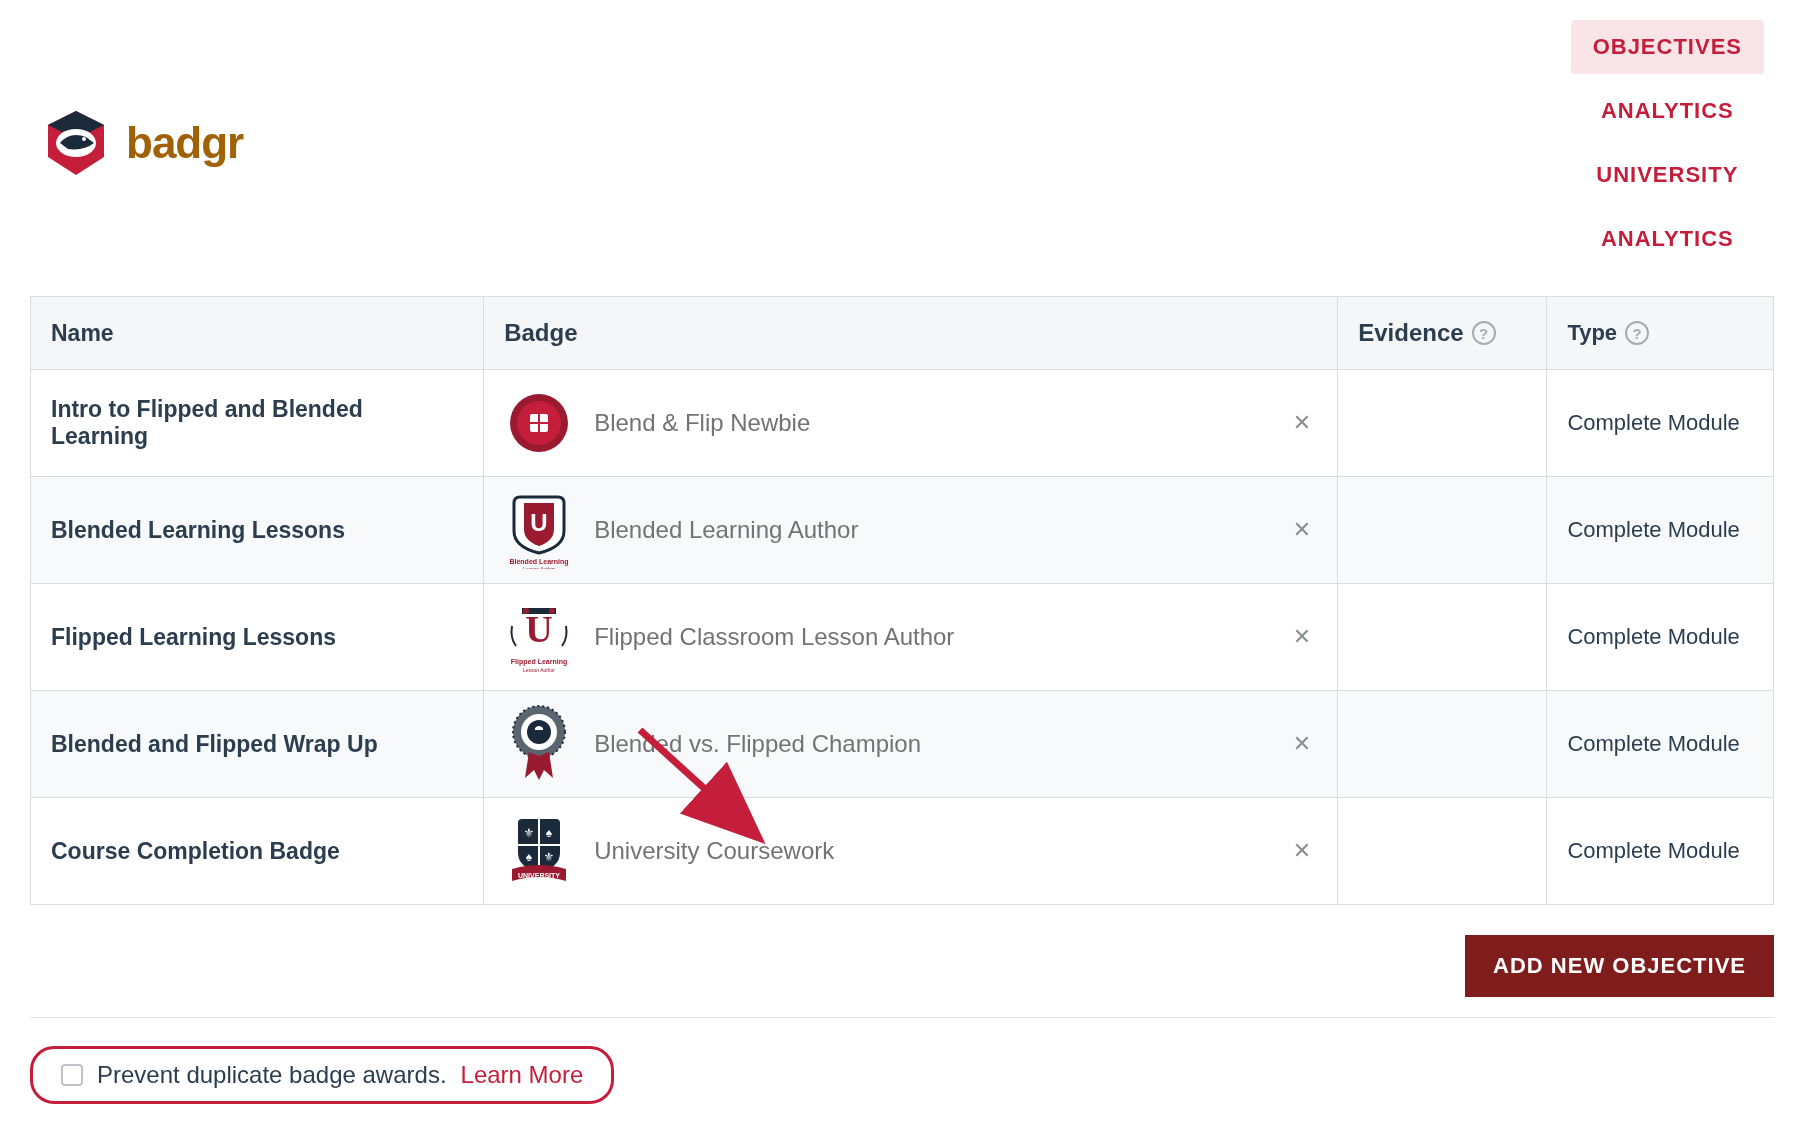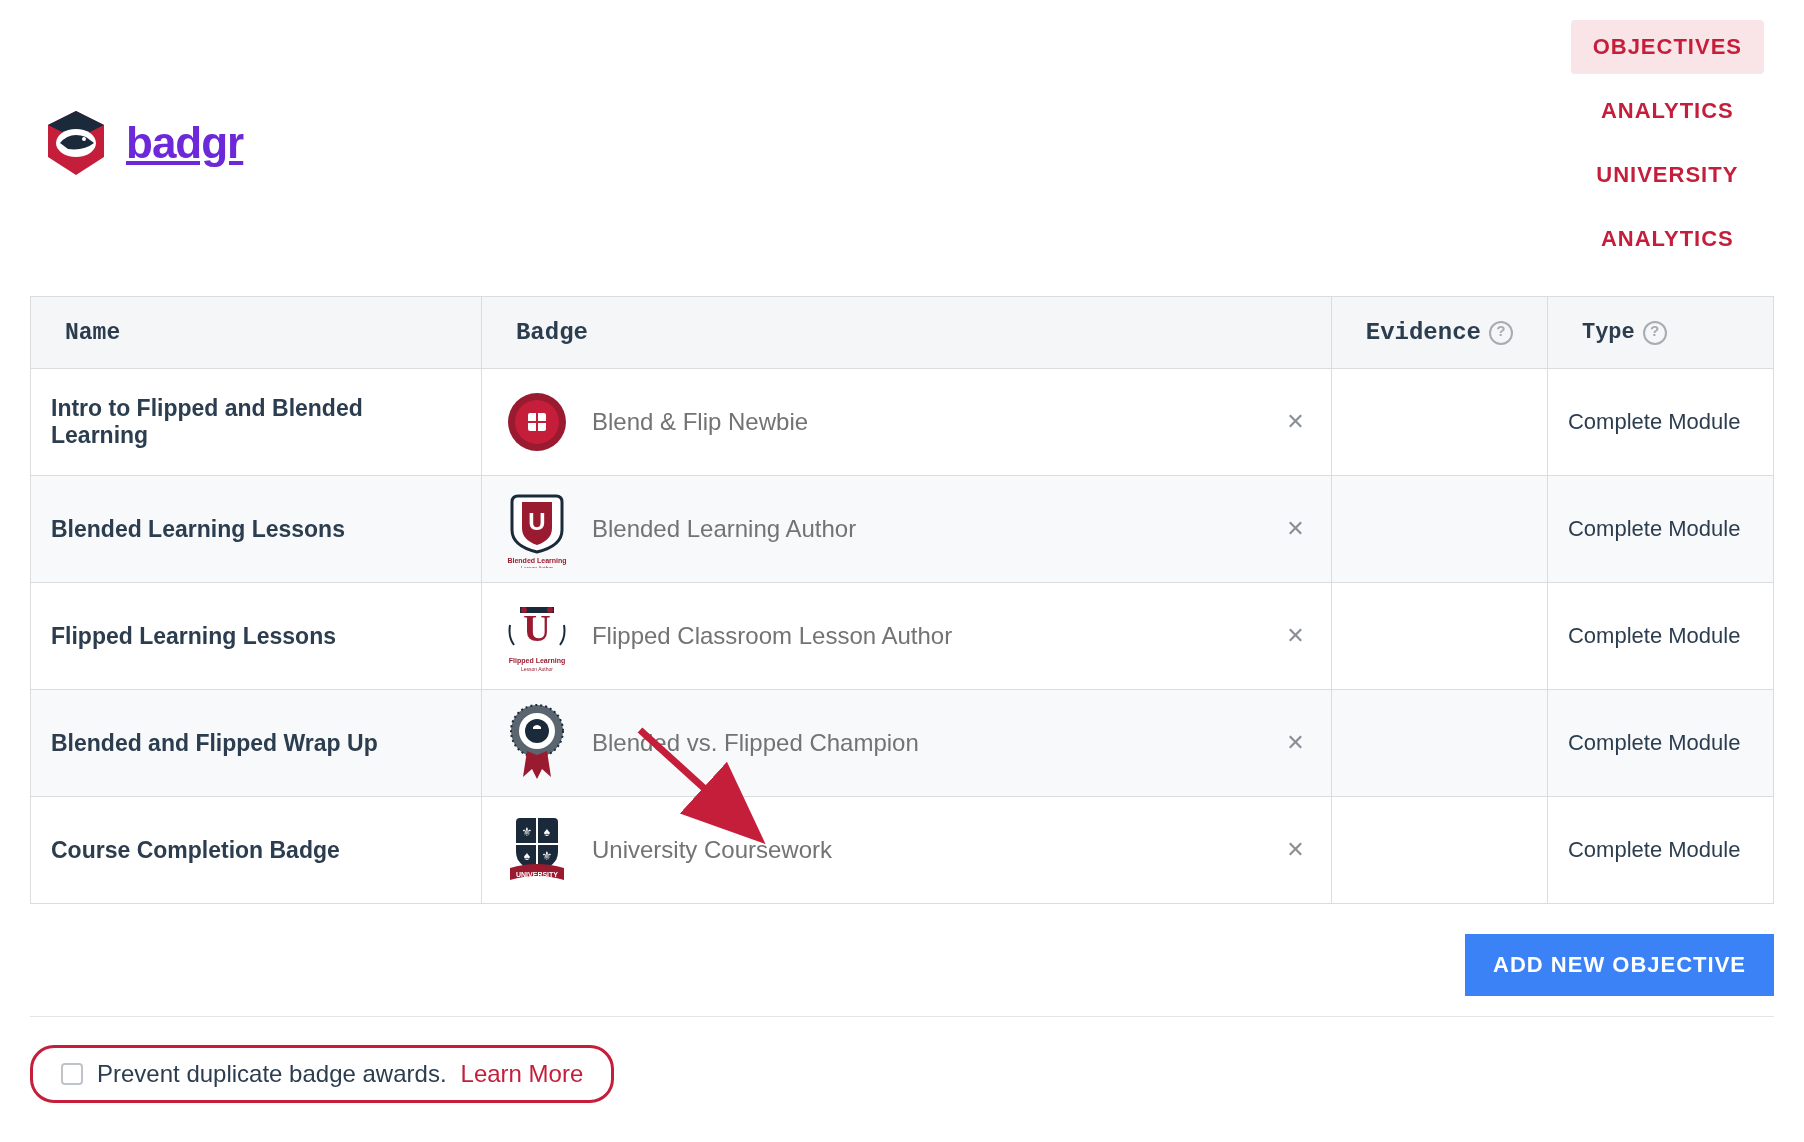--- a/index.html
+++ b/index.html
@@ -17,23 +17,22 @@
       padding: 0 10px;
     }
     .logo {
       display: flex;
       align-items: center;
       gap: 14px;
     }
     .logo-text {
       font-size: 44px;
       font-weight: 700;
-      color: #6d28d9;
+      color: #a16207;
       letter-spacing: -1px;
-      text-decoration: underline;
     }
     .nav {
       display: flex;
       gap: 10px;
       align-items: center;
       flex-direction: column;
     }
     .nav-item {
       font-size: 22px;
       font-weight: 700;
@@ -46,27 +45,26 @@
     .nav-item.active {
       background: #f9e5e8;
     }
     table {
       width: 100%;
       border-collapse: collapse;
       border: 1px solid #d9dde0;
     }
     th {
       text-align: left;
-      padding: 22px 34px;
+      padding: 22px 20px;
       font-size: 24px;
       font-weight: 700;
       color: #2b3d4f;
       background: #f5f6f7;
       border: 1px solid #d9dde0;
-      font-family: Liberation Mono, monospace;
     }
     td {
       padding: 18px 20px;
       font-size: 24px;
       color: #2b3d4f;
       border: 1px solid #d9dde0;
       vertical-align: middle;
     }
     tbody tr:nth-child(even) td {
       background: #f8f9fa;
@@ -118,21 +116,21 @@
       vertical-align: middle;
     }
     .th-inner { display: flex; align-items: center; }
     .actions {
       display: flex;
       justify-content: flex-end;
       padding: 30px 0 20px;
       position: relative;
     }
     .add-btn {
-      background: #3b82f6;
+      background: #7f1d1d;
       color: #fff;
       font-size: 22px;
       font-weight: 700;
       letter-spacing: 1px;
       padding: 18px 28px;
       border: none;
       cursor: pointer;
     }
     .separator {
       border: none;

